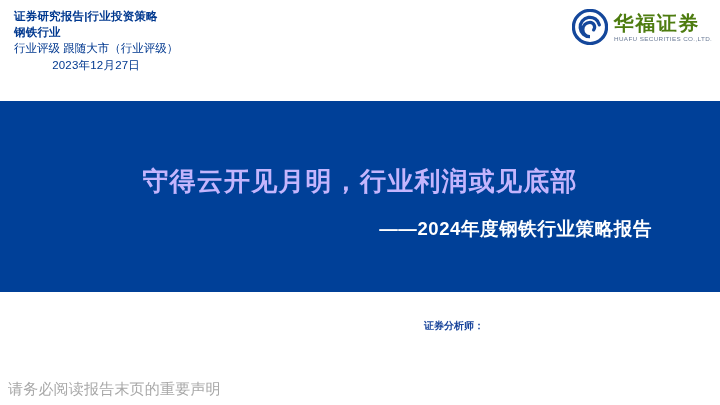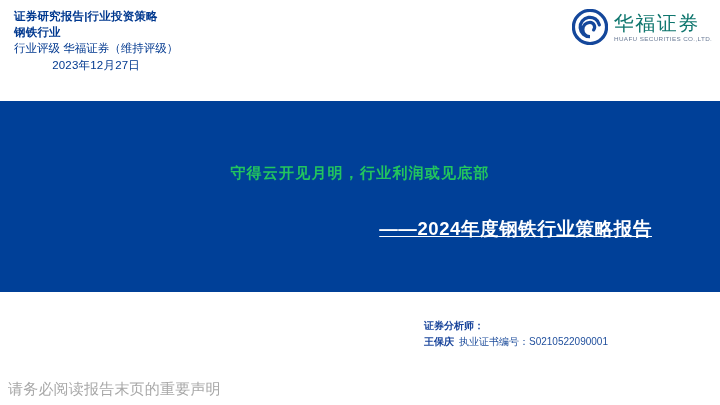--- a/index.html
+++ b/index.html
@@ -66,23 +66,23 @@
     display: block;
   }
   .logo-text {
     display: flex;
     flex-direction: column;
     align-items: flex-start;
     padding-top: 1px;
   }
   .logo-cn {
     font-size: 20px;
-    font-weight: normal;
+    font-weight: bold;
     line-height: 22px;
-    color: #0f766e;
+    color: #4d7c0f;
     letter-spacing: 1.5px;
     font-family: "DejaVu Serif", "Liberation Serif", serif;
     white-space: nowrap;
   }
   .logo-en {
     font-size: 6.2px;
     line-height: 9px;
     color: #6b7b96;
     letter-spacing: 0.35px;
     white-space: nowrap;
@@ -98,36 +98,35 @@
     width: 720px;
     height: 191px;
     background: #004098;
   }
   .banner-title {
     position: absolute;
     left: 0;
     right: 0;
     top: 63px;
     text-align: center;
-    color: #22c55e;
-    font-size: 15px;
+    color: #c4b5fd;
+    font-size: 26px;
     font-weight: bold;
     letter-spacing: 1.2px;
     white-space: nowrap;
   }
   .banner-subtitle {
     position: absolute;
     right: 68px;
     top: 115px;
     color: #ffffff;
     font-size: 18.5px;
     font-weight: bold;
     letter-spacing: 0.6px;
     white-space: nowrap;
-    text-decoration: underline;
   }
 
   
   .analyst {
     position: absolute;
     left: 424px;
     top: 318px;
     color: #1f4e9c;
     font-size: 10px;
     line-height: 16px;
@@ -164,21 +163,21 @@
 </head>
 <body>
 
 <div id="page">
 
   <div class="header">
 
     <div class="header-meta">
       <div class="line bold">证券研究报告|行业投资策略</div>
       <div class="line bold">钢铁行业</div>
-      <div class="line rating">行业评级 华福证券（维持评级）</div>
+      <div class="line rating">行业评级 跟随大市（行业评级）</div>
       <div class="line date">2023年12月27日</div>
     </div>
 
     <div class="logo">
       <svg class="logo-mark" viewBox="0 0 100 100" aria-hidden="true">
         <circle cx="50" cy="50" r="46" fill="none" stroke="#14479b" stroke-width="9"></circle>
         <path d="M76 44 A27 27 0 1 0 50 77 A20 20 0 1 1 50 37 A13 13 0 0 1 60 58" fill="none" stroke="#14479b" stroke-width="9" stroke-linecap="round"></path>
       </svg>
       <div class="logo-text">
         <div class="logo-cn">华福证券</div>
@@ -187,20 +186,17 @@
     </div>
   </div>
 
   <div class="banner">
     <div class="banner-title">守得云开见月明，行业利润或见底部</div>
     <div class="banner-subtitle">——2024年度钢铁行业策略报告</div>
   </div>
 
   <div class="analyst">
     <div class="analyst-label">证券分析师：</div>
-    <div class="analyst-row">
-      <span class="analyst-name">王保庆</span><span class="analyst-cert">执业证书编号：S0210522090001</span>
-    </div>
   </div>
 
   <div class="footer">请务必阅读报告末页的重要声明</div>
 
 </div>
 
 </body></html>

